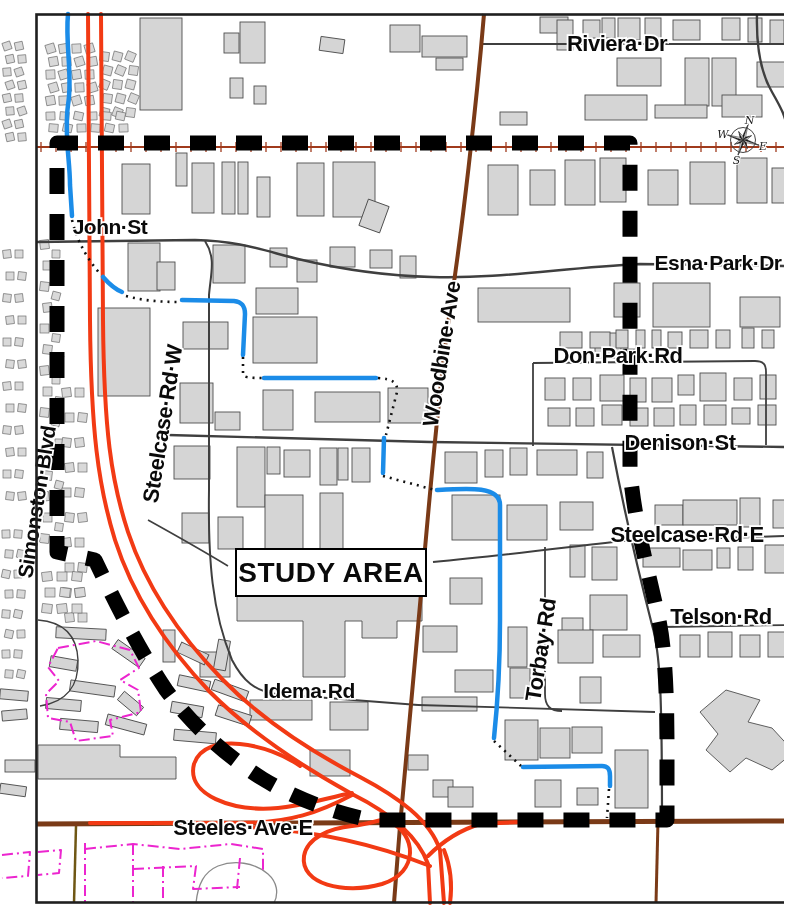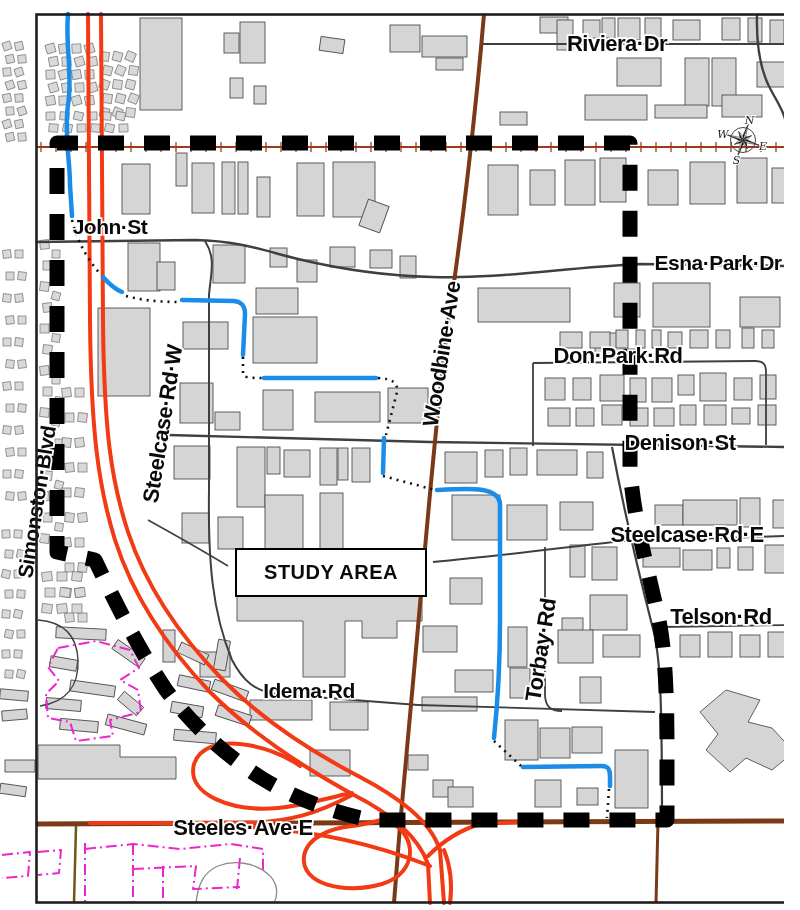--- a/index.html
+++ b/index.html
@@ -5,21 +5,21 @@
   html,body{margin:0;padding:0;background:#ffffff;}
   #stage{position:relative;width:784px;height:910px;background:#ffffff;overflow:hidden;
          font-family:"Liberation Sans",sans-serif;}
   #map-svg{position:absolute;left:0;top:0;}
   .street-label{font-family:"Liberation Sans",sans-serif;font-weight:bold;fill:#0a0a0a;
                 stroke:#ffffff;stroke-width:3.5px;paint-order:stroke;letter-spacing:-0.5px;}
   .compass-letter{font-family:"DejaVu Serif",serif;font-style:italic;fill:#222;font-size:11px;
                   stroke:#fff;stroke-width:2px;paint-order:stroke;}
   .study-box{position:absolute;left:235px;top:548px;width:188px;height:45px;background:#ffffff;
              border:2px solid #000;display:flex;align-items:center;justify-content:center;
-             font-weight:bold;font-size:20px;color:#0a0a0a;letter-spacing:0.5px;z-index:5;}
+             font-weight:bold;font-size:28px;color:#0a0a0a;letter-spacing:0.5px;z-index:5;}
 </style>
 </head>
 <body>
 
 <div id="stage">
   <svg id="map-svg" width="800" height="910" viewBox="0 0 800 910">
       <g>
         <rect x="140" y="18" width="42" height="92" fill="#d5d5d5" stroke="#4e4e4e" stroke-width="0.9"></rect>
         <rect x="240" y="22" width="25" height="41" fill="#d5d5d5" stroke="#4e4e4e" stroke-width="0.9"></rect>
         <rect x="224" y="33" width="15" height="20" fill="#d5d5d5" stroke="#4e4e4e" stroke-width="0.9"></rect>

